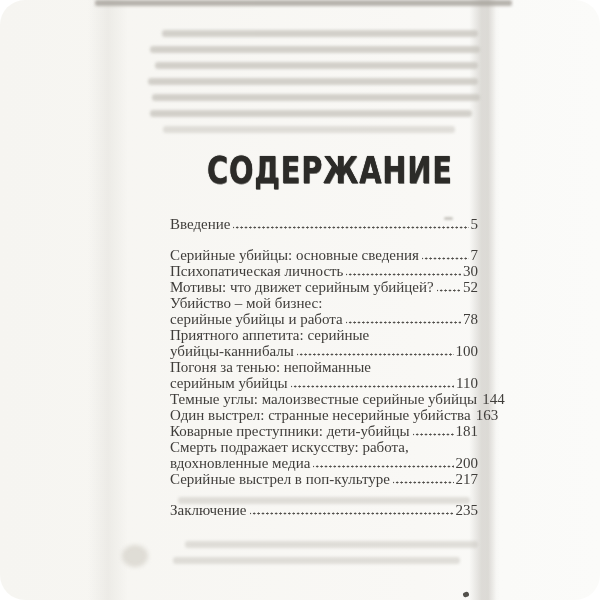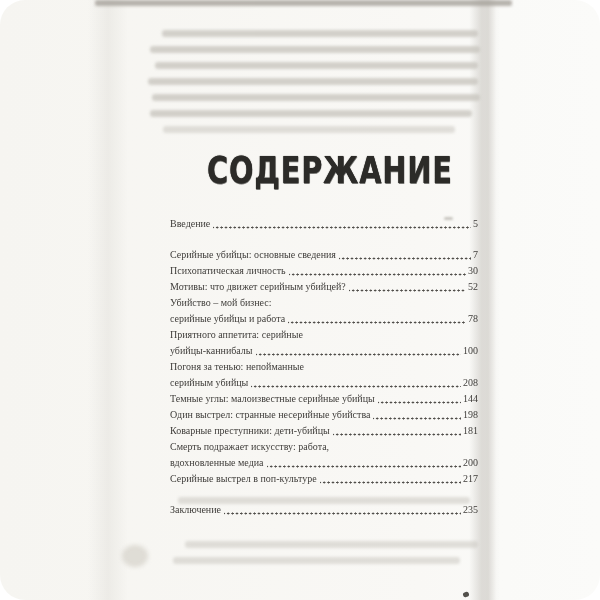--- a/index.html
+++ b/index.html
@@ -41,21 +41,21 @@
   .title{
     position:absolute;left:170px;top:150px;width:308px;height:40px;
     text-align:center;font-family:"DejaVu Sans",sans-serif;font-weight:bold;
     font-size:38px;line-height:40px;letter-spacing:1px;color:#2c2b28;
     transform:scaleX(0.76);transform-origin:center;
     text-shadow:0 0 1px #2c2b28, 0.5px 0.5px 0 rgba(44,43,40,0.6);
     white-space:nowrap;
   }
   
   .toc{position:absolute;left:170px;top:216px;width:308px;color:#3f3d3a;}
-  .row{display:flex;align-items:baseline;height:16px;line-height:16px;font-size:10px;}
+  .row{display:flex;align-items:baseline;height:16px;line-height:16px;font-size:15px;}
   .row.gap{margin-top:15px;text-align:right;}
   .row .t{white-space:nowrap;}
   .row .dots{
     flex:1;align-self:stretch;margin-left:3px;margin-right:2px;
     background-image:radial-gradient(circle,#504e4a 0.9px,rgba(0,0,0,0) 1.15px);
     background-size:4.4px 3px;background-repeat:repeat-x;
     background-position:left 2px bottom 3px;
   }
   .row .pg{white-space:nowrap;}
 </style>
@@ -132,33 +132,33 @@
       <span class="pg">100</span>
     </div>
 
     <div class="row">
       <span class="t">Погоня за тенью: непойманные</span>
     </div>
 
     <div class="row">
       <span class="t">серийным убийцы</span>
       <span class="dots"></span>
-      <span class="pg">208</span>
+      <span class="pg">110</span>
     </div>
 
     <div class="row">
       <span class="t">Темные углы: малоизвестные серийные убийцы</span>
       <span class="dots"></span>
       <span class="pg">144</span>
     </div>
 
     <div class="row">
       <span class="t">Один выстрел: странные несерийные убийства</span>
       <span class="dots"></span>
-      <span class="pg">198</span>
+      <span class="pg">163</span>
     </div>
 
     <div class="row">
       <span class="t">Коварные преступники: дети-убийцы</span>
       <span class="dots"></span>
       <span class="pg">181</span>
     </div>
 
     <div class="row">
       <span class="t">Смерть подражает искусству: работа,</span>

